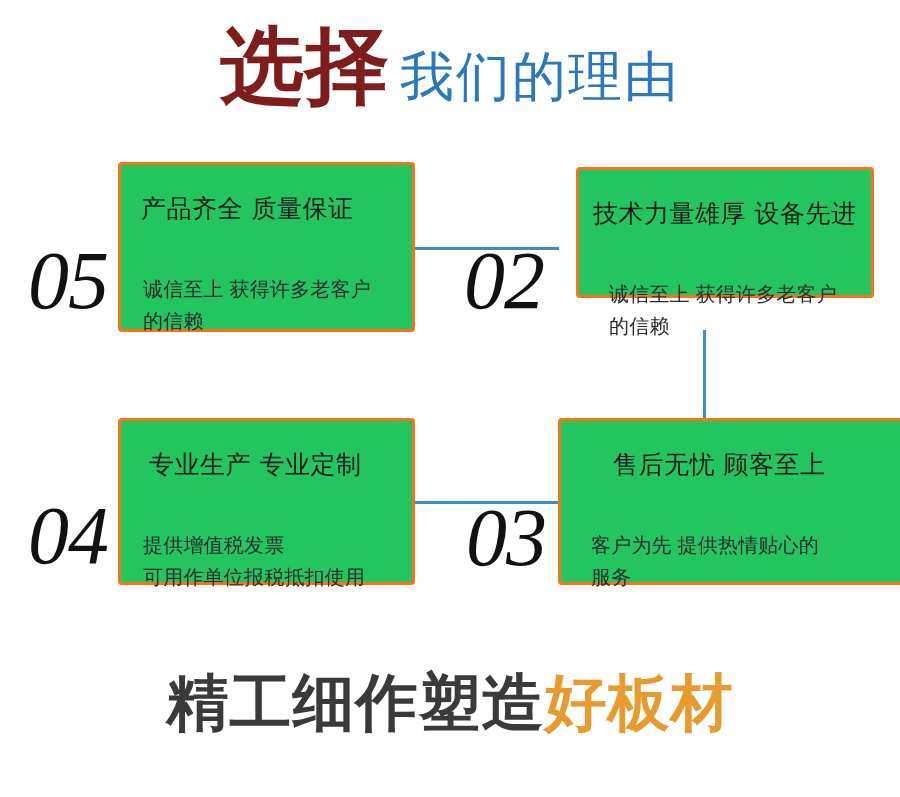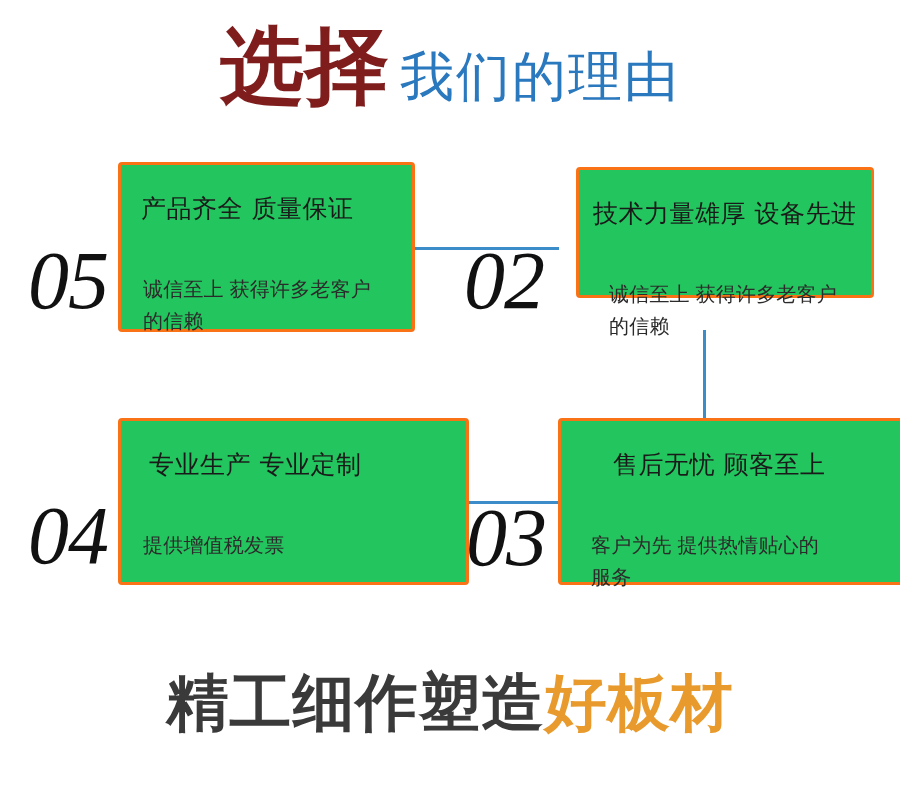--- a/index.html
+++ b/index.html
@@ -84,21 +84,21 @@
     color: #2b2b2b;
     letter-spacing: 0.2px;
     margin-top: 36px;
   }
   .card-body .line { display: block; }
 
   
   #card-01 { left: 118px; top: 162px; width: 297px; height: 170px; }
   #card-02 { left: 576px; top: 167px; width: 298px; height: 131px; }
   #card-03 { left: 558px; top: 418px; width: 349px; height: 167px; }
-  #card-04 { left: 118px; top: 418px; width: 351px; height: 167px; }
+  #card-04 { left: 118px; top: 418px; width: 297px; height: 167px; }
 
   #card-02 .card-title { left: 14px; }
   #card-02 .card-body  { left: 30px; width: 262px; }
   #card-03 .card-title { left: 52px; }
   #card-03 .card-body  { left: 30px; width: 265px; }
   #card-04 .card-title { left: 28px; }
   #card-04 .card-body  { left: 22px; width: 268px; }
 
   
   .num {
@@ -174,20 +174,21 @@
   <div class="card-body">
     <span class="line">客户为先 提供热情贴心的</span>
     <span class="line">服务</span>
   </div>
 </div>
 
 <div class="card" id="card-04">
   <div class="card-title">专业生产 专业定制</div>
   <div class="card-body">
     <span class="line">提供增值税发票</span>
+    <span class="line">可用作单位报税抵扣使用</span>
   </div>
 </div>
 
 <div class="num" id="num-01">05</div>
 <div class="num" id="num-02">02</div>
 <div class="num" id="num-03">03</div>
 <div class="num" id="num-04">04</div>
 
 <div class="footer">
   <span class="footer-dark">精工细作塑造</span><span class="footer-accent">好板材</span>

